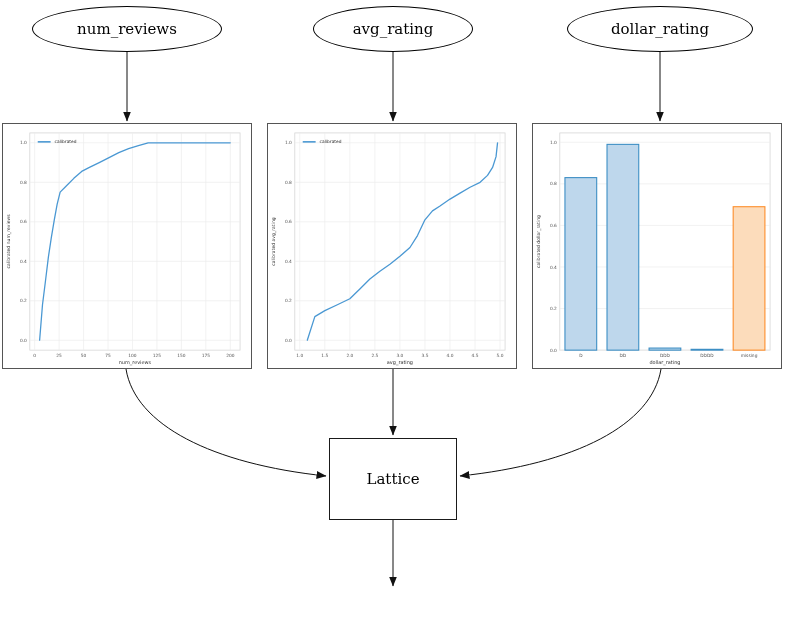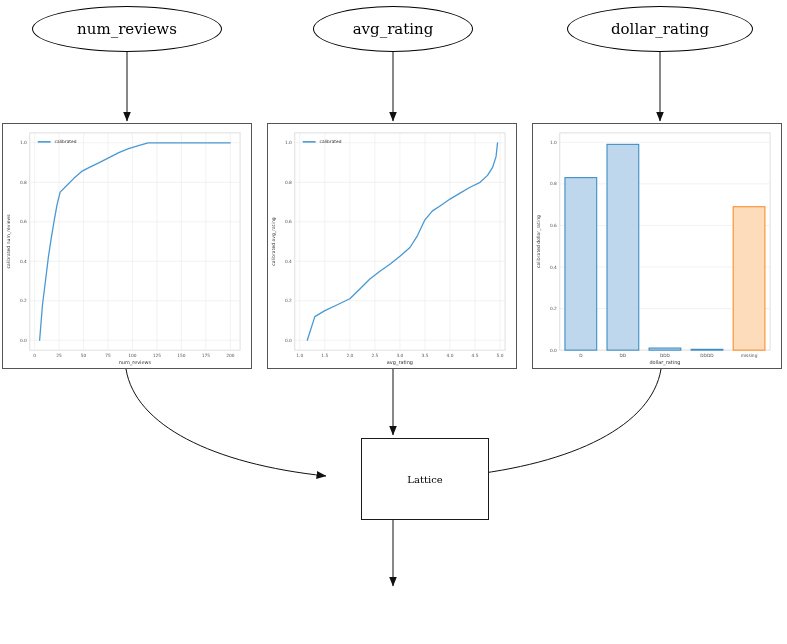--- a/index.html
+++ b/index.html
@@ -7,21 +7,21 @@
   .canvas{position:relative;width:787px;height:644px;background:#ffffff;overflow:hidden;padding-left:31px;}
   svg.edges{position:absolute;left:0;top:0;width:787px;height:644px;pointer-events:none;}
   .node-ellipse{
     position:absolute;border:1px solid #000;border-radius:50%;
     display:flex;align-items:center;justify-content:center;
     font-size:15px;color:#000;background:#fff;box-sizing:border-box;
   }
   .lattice-box{
     position:absolute;left:329px;top:438px;width:128px;height:82px;
     border:1.5px solid #1a1a1a;background:#fff;box-sizing:border-box;
-    display:flex;align-items:center;justify-content:center;font-size:10px;color:#000;margin-left:32px;
+    display:flex;align-items:center;justify-content:center;font-size:15px;color:#000;
   }
   .plot-box{
     position:absolute;width:250px;height:246px;background:#ffffff;
     border:1px solid #555;box-sizing:border-box;
   }
   .plot-box svg{width:100%;height:100%;display:block;}
   .plot-box svg text{font-family:"DejaVu Sans",sans-serif;}
 </style>
 </head>
 <body>

